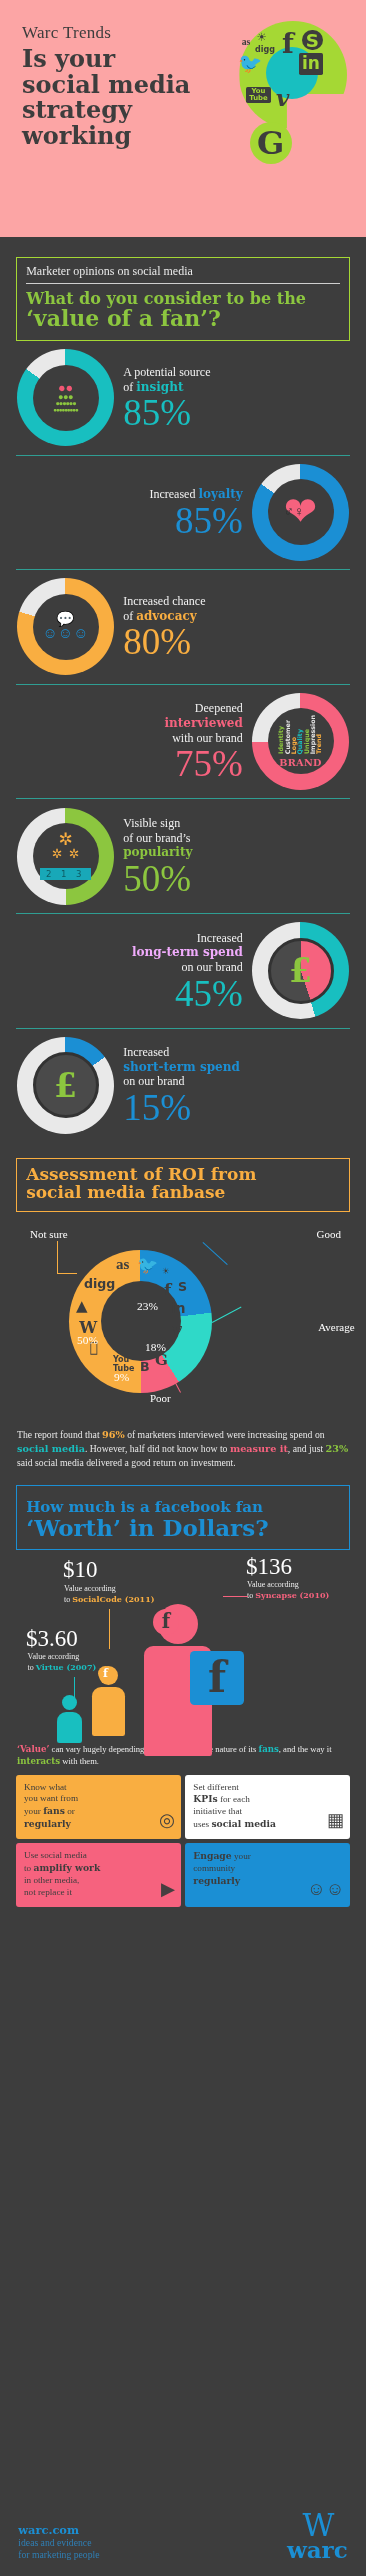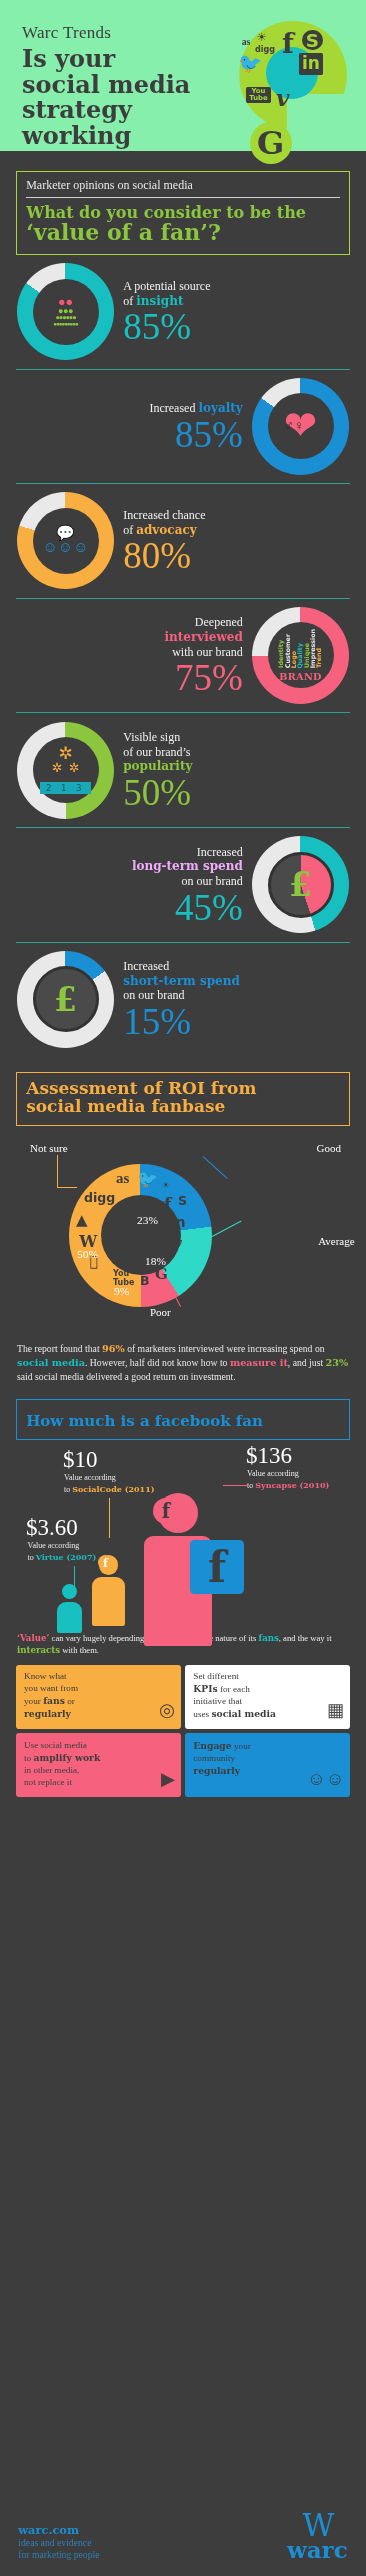--- a/index.html
+++ b/index.html
@@ -4,21 +4,21 @@
 <style>
   * { box-sizing: border-box; margin: 0; padding: 0; }
   html, body { background: #3d3d3d; }
   body {
     width: 366px; height: 2576px; position: relative;
     font-family: "Liberation Serif", serif;
     color: #ffffff; overflow: hidden;
   }
 
   
-  .header { background: #86efac; height: 151px; position: relative; padding: 23px 0 0 22px; }
+  .header { background: #fca5a5; height: 237px; position: relative; padding: 23px 0 0 22px; }
   .hdr-kicker { font-size: 17px; color: #3d3d3d; font-family: "Liberation Serif", serif; letter-spacing: 0.3px; }
   .hdr-title { font-size: 24px; line-height: 1.06; color: #3d3d3d; font-weight: bold;
                font-family: "DejaVu Serif", serif; margin-top: 3.4px; }
   .hdr-badge { position: absolute; right: 16px; top: 20.6px; width: 114px; height: 143px; }
   .badge-q { position: absolute; left: 0; top: 0; width: 114px; height: 114px; }
   .badge-q .ring {
     position: absolute; left: 3.4px; top: 0; width: 108px; height: 108px;
     border-radius: 50%; background: #a5d834;
     clip-path: polygon(0 0, 100% 0, 100% 68%, 44% 68%, 44% 100%, 0 100%);
   }
@@ -346,20 +346,21 @@
   <div class="pie-pct" style="left:114px; top:151px;">9%</div>
   <div class="pie-pct" style="left:77px; top:114px;">50%</div>
 </div>
 
 <div class="report-note">
   <span>The report found that </span><b style="color:#f9ae41">96%</b><span> of marketers interviewed were increasing spend on </span><b style="color:#18bfc0">social media</b><span>. However, half did not know how to </span><b style="color:#f6627e">measure it</b><span>, and just </span><b style="color:#8cc63f">23%</b><span> said social media delivered a good return on investment.</span>
 </div>
 
 <div class="boxtitle bt-blue" style="margin-top:15px">
   <div class="big" style="color:#1b8fd4; font-size:15px">How much is a facebook fan</div>
+  <div class="big2" style="color:#1b8fd4; font-size:23px">‘Worth’ in Dollars?</div>
 </div>
 
 <div class="dollars">
   <div class="dol-num" style="left:63px; top:3.4px;">$10</div>
   <div class="dol-cap" style="left:64px; top:30px;">
     Value according<br>to <b style="color:#f9ae41">SocialCode (2011)</b>
   </div>
   <div class="vline" style="left:109px;top:55px;width:0.6px;height:40px;background:#f9ae41;"></div>
 
   <div class="dol-num" style="left:246px; top:0px;">$136</div>

